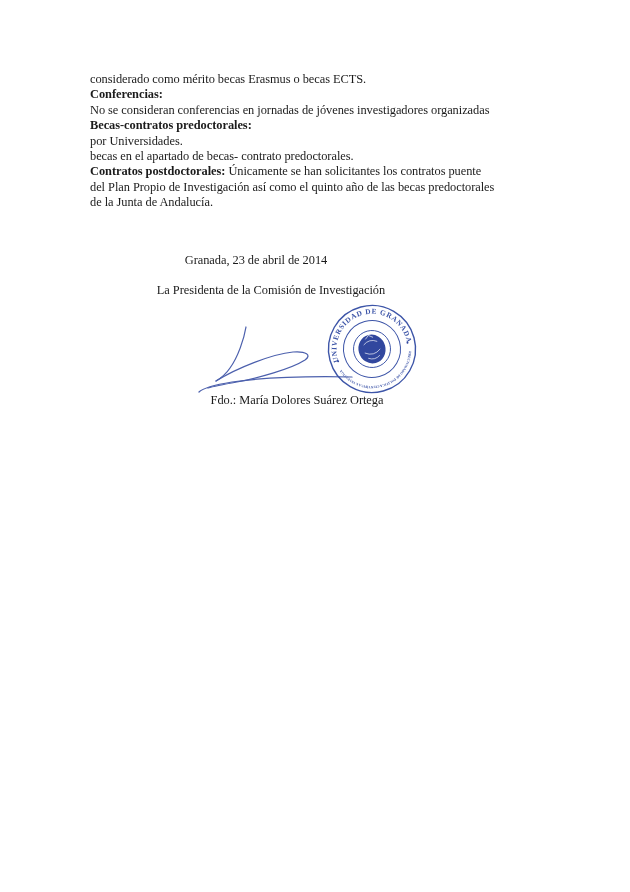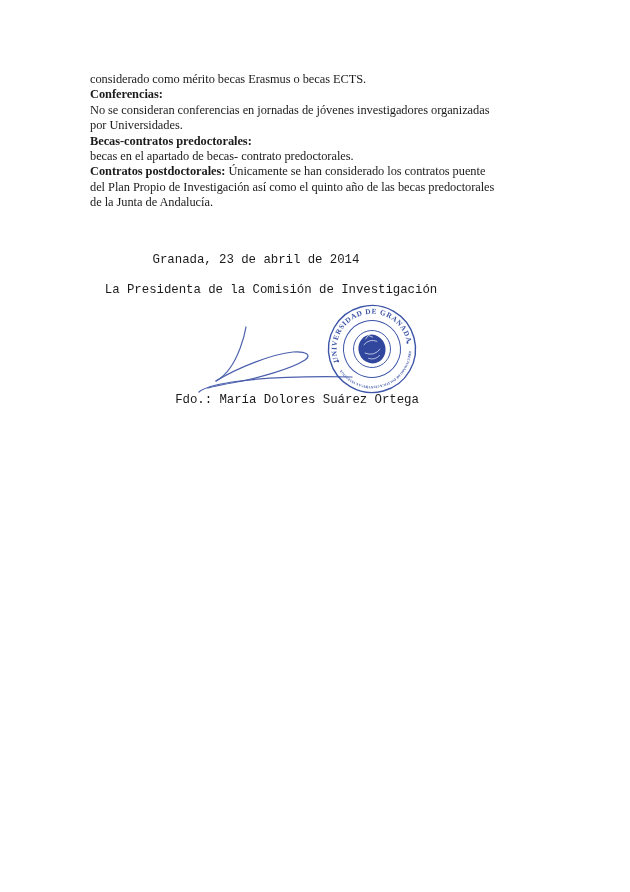--- a/index.html
+++ b/index.html
@@ -12,43 +12,43 @@
   body{
     width:630px;height:892px;background:#ffffff;position:relative;
     font-family:"Liberation Serif","DejaVu Serif",serif;
     color:var(--text-color);
     overflow:hidden;
   }
   .bodytext{position:absolute;left:90px;top:72px;}
   .ln{white-space:pre;font-size:12.4px;line-height:15.4px;letter-spacing:-0.05px;}
   .b{font-weight:bold;}
   .center-line{position:absolute;left:0;width:512px;text-align:center;
-    font-size:12.4px;white-space:pre;letter-spacing:-0.05px;font-family:Liberation Mono, monospace;}
+    font-size:12.4px;white-space:pre;letter-spacing:-0.05px;}
   #date-line{top:253px;}
   #signer-title{top:283px;padding-left:15px;}
   #signed-by{top:393px;padding-left:41px;}
   #signature-svg{position:absolute;left:185px;top:320px;}
   #stamp-svg{position:absolute;left:324px;top:301px;}
   .sigstroke{fill:none;stroke:var(--sig-blue);stroke-width:1.25;stroke-linecap:round;}
   .stampstroke{fill:none;stroke:var(--stamp-blue);}
   .stamptext{fill:var(--stamp-blue);font-family:"Liberation Serif","DejaVu Serif",serif;font-weight:bold;}
   .emblemfill{fill:var(--emblem-blue);}
   .emblemdetail{fill:none;stroke:#ffffff;stroke-width:0.8;opacity:0.75;}
 </style>
 </head>
 <body>
 
 <div class="bodytext">
   <div class="ln">considerado como mérito becas Erasmus o becas ECTS.</div>
   <div class="ln b">Conferencias:</div>
   <div class="ln">No se consideran conferencias en jornadas de jóvenes investigadores organizadas</div>
+  <div class="ln b">Becas-contratos predoctorales:</div>
   <div class="ln">por Universidades.</div>
-  <div class="ln b">Becas-contratos predoctorales:</div>
   <div class="ln">becas en el apartado de becas- contrato predoctorales.</div>
-  <div class="ln"><span class="b">Contratos postdoctorales:</span><span> Únicamente se han considerado los contratos puente</span></div>
+  <div class="ln"><span class="b">Contratos postdoctorales:</span><span> Únicamente se han solicitantes los contratos puente</span></div>
   <div class="ln">del Plan Propio de Investigación así como el quinto año de las becas predoctorales</div>
   <div class="ln">de la Junta de Andalucía.</div>
 </div>
 
 <div id="date-line" class="center-line">Granada, 23 de abril de 2014</div>
 <div id="signer-title" class="center-line">La Presidenta de la Comisión de Investigación</div>
 <div id="signed-by" class="center-line">Fdo.: María Dolores Suárez Ortega</div>
 
 <svg id="signature-svg" width="230" height="80" viewBox="185 320 230 80" xmlns="http://www.w3.org/2000/svg">
   <path class="sigstroke" d="M 246,327 C 244,339 238,357 230,368 C 226,374 221,378 216,381"></path>

